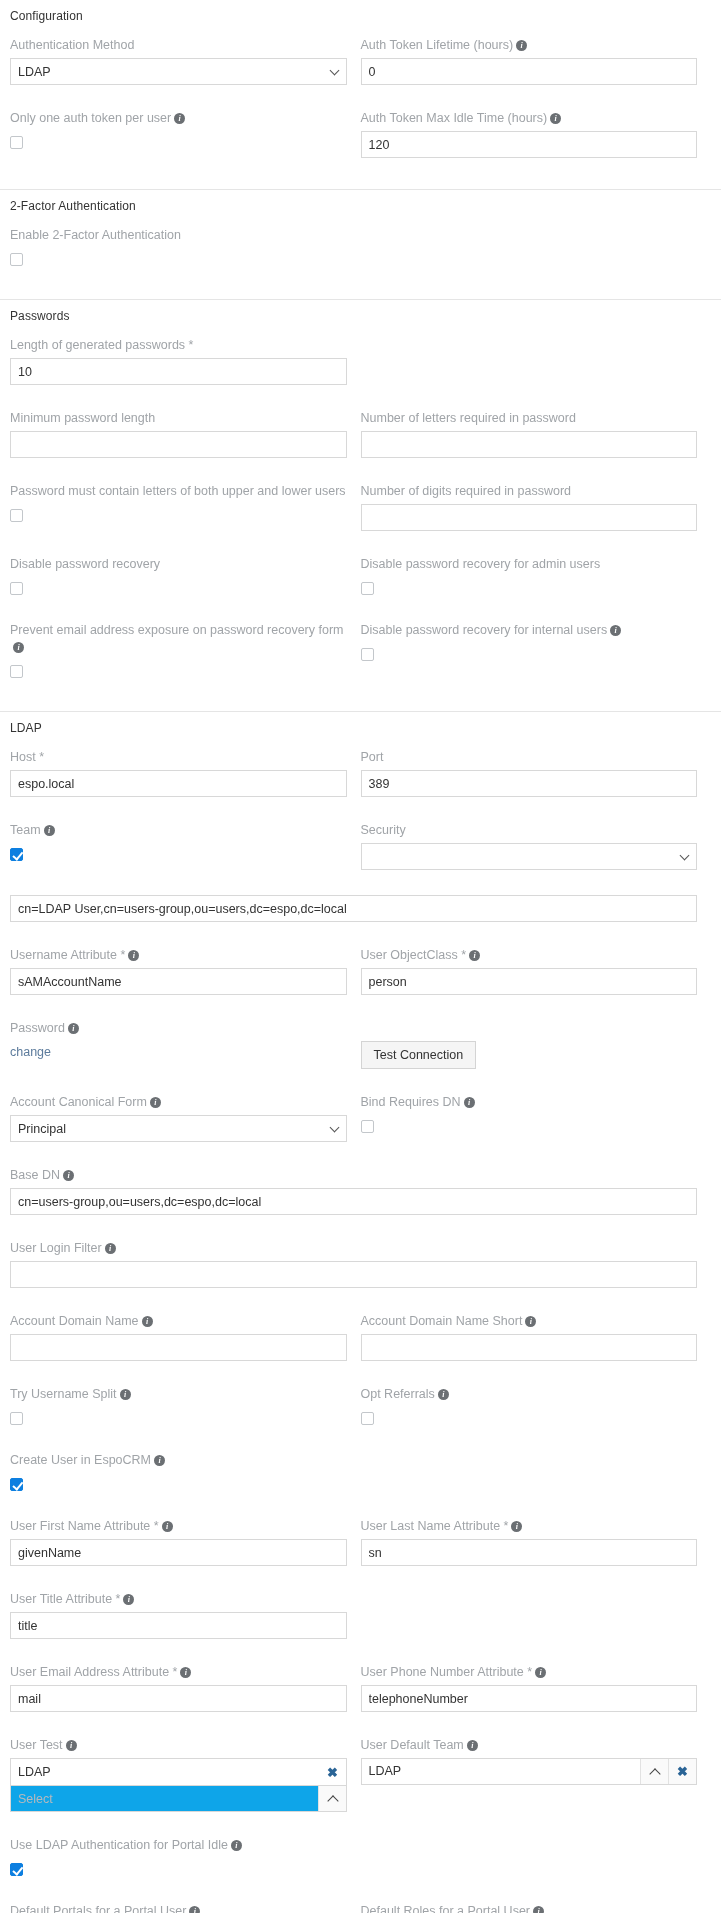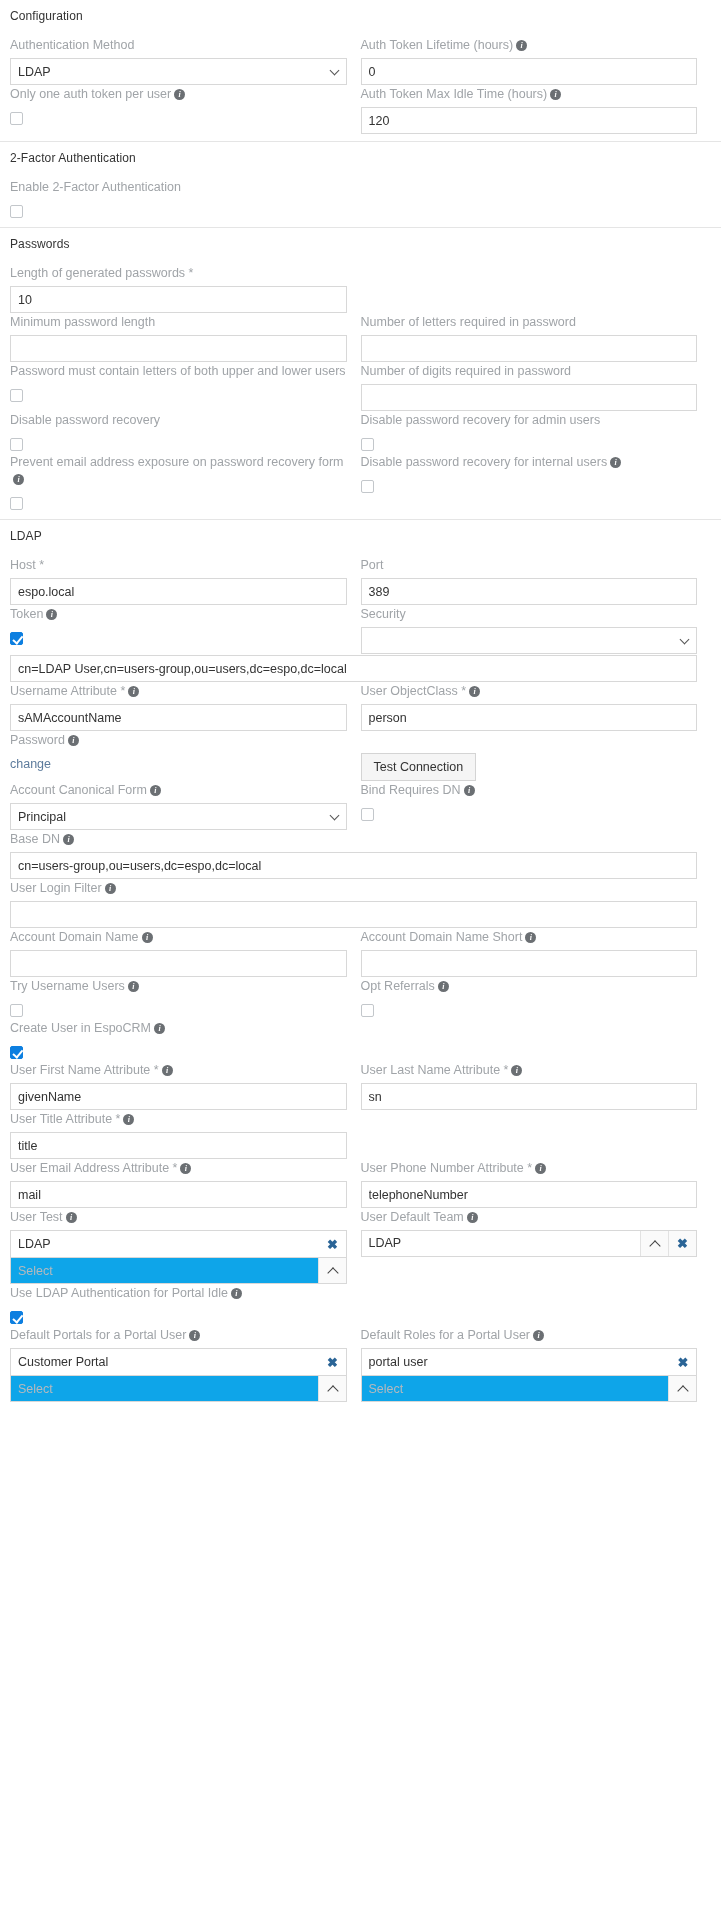--- a/index.html
+++ b/index.html
@@ -25,21 +25,21 @@
     letter-spacing: .1px;
   }
   .panel-sep { border-top: 1px solid #e5e5e5; margin: 6px 0 0 0; }
 
   
   .row { display: flex; width: 100%; }
   .cell { width: 50%; padding-right: 14px; }
   .cell.full { width: 100%; padding-right: 14px; }
   .cell.empty { }
 
-  .field { margin-bottom: 1px; }
+  .field { margin-bottom: 25px; }
 
   label.flabel {
     display: block;
     color: #a0a4a8;
     font-size: 12.5px;
     line-height: 17px;
     margin-bottom: 4px;
     font-weight: normal;
   }
 
@@ -407,21 +407,21 @@
         <div class="field">
           <label class="flabel">Port</label>
           <input class="txt" type="text" value="389" style="">
         </div>
       </div>
     </div>
 
     <div class="row">
       <div class="cell">
         <div class="field">
-          <label class="flabel"><span>Token</span><span class="info-icon">i</span></label>
+          <label class="flabel"><span>Team</span><span class="info-icon">i</span></label>
           <div class="cbline"><span class="cb on"></span></div>
         </div>
       </div>
       <div class="cell">
         <div class="field">
           <label class="flabel">Security</label>
           <div class="selwrap">
             <select class="sel">
               <option></option>
             </select>
@@ -518,21 +518,21 @@
         <div class="field">
           <label class="flabel"><span>Account Domain Name Short</span><span class="info-icon">i</span></label>
           <input class="txt" type="text" value="" style="">
         </div>
       </div>
     </div>
 
     <div class="row">
       <div class="cell">
         <div class="field">
-          <label class="flabel"><span>Try Username Users</span><span class="info-icon">i</span></label>
+          <label class="flabel"><span>Try Username Split</span><span class="info-icon">i</span></label>
           <div class="cbline"><span class="cb"></span></div>
         </div>
       </div>
       <div class="cell">
         <div class="field">
           <label class="flabel"><span>Opt Referrals</span><span class="info-icon">i</span></label>
           <div class="cbline"><span class="cb"></span></div>
         </div>
       </div>
     </div>

